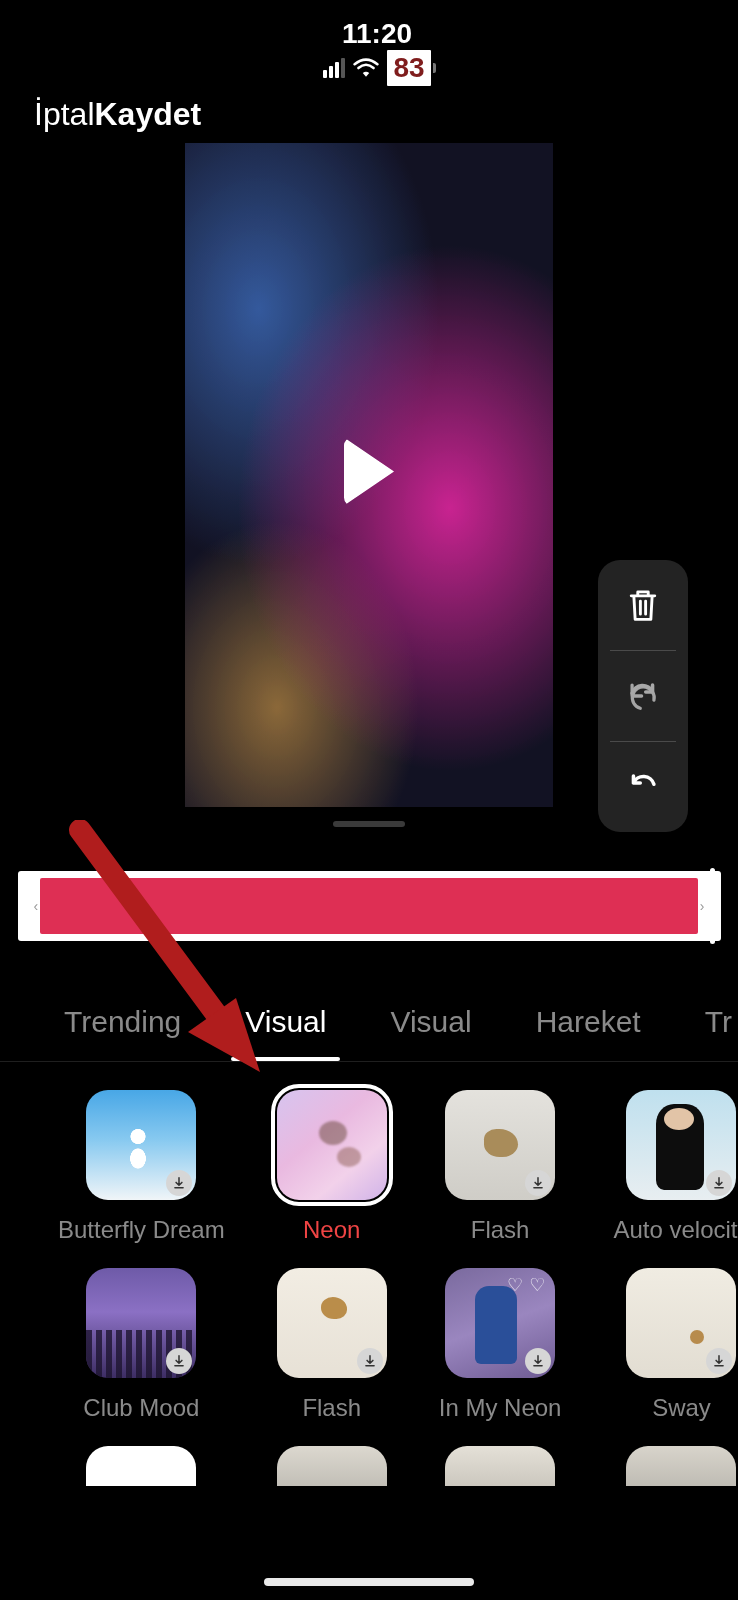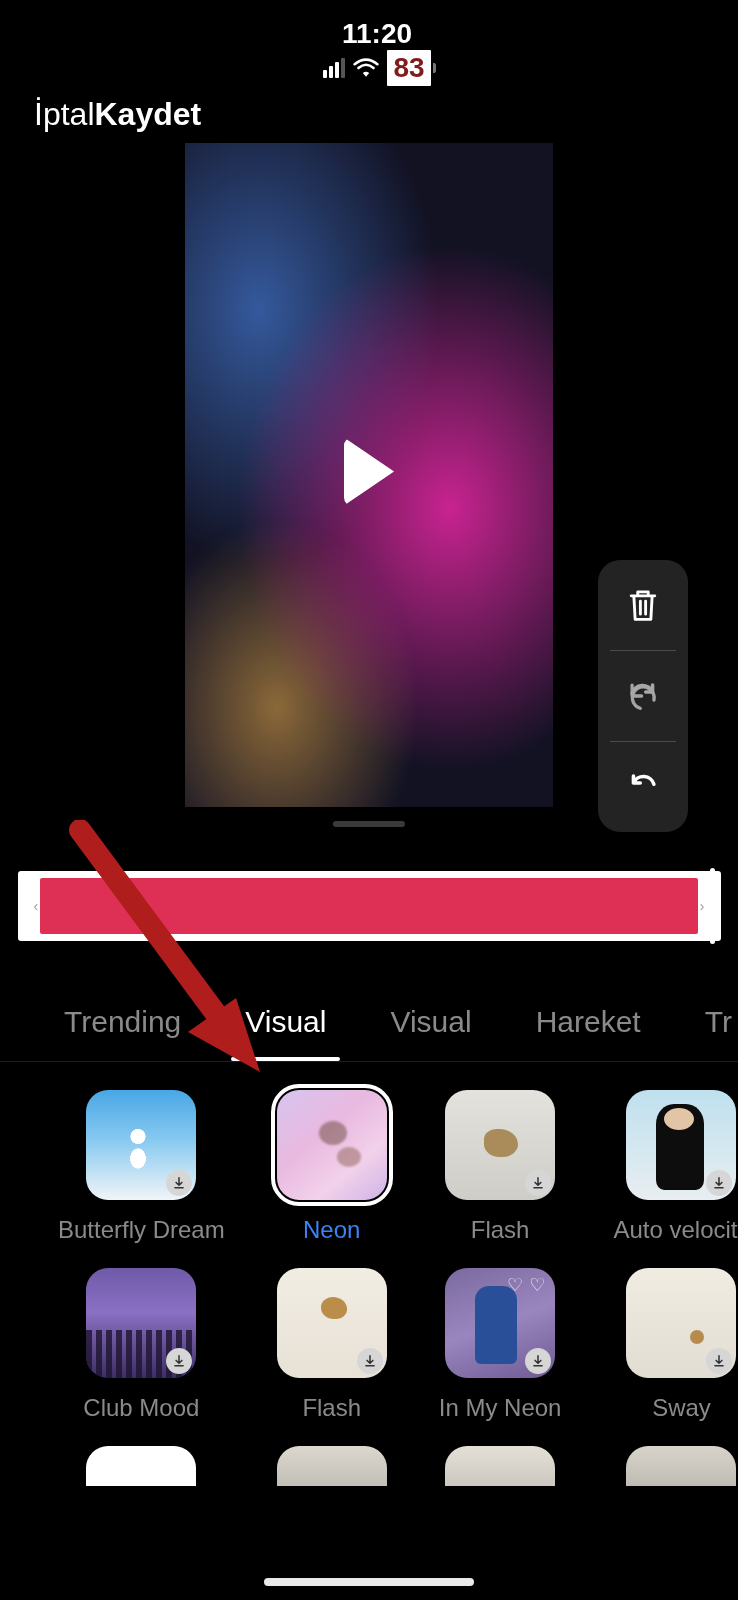--- a/index.html
+++ b/index.html
@@ -214,21 +214,21 @@
       display: flex;
       align-items: center;
       justify-content: center;
     }
     .dl-badge svg { width: 14px; height: 14px; }
     .effect-label {
       font-size: 24px;
       color: #8a8a8a;
       white-space: nowrap;
     }
-    .effect-item.selected .effect-label { color: #3b82f6; font-weight: 500; }
+    .effect-item.selected .effect-label { color: #ef4444; font-weight: 500; }
 
     
     .bg-butterfly { background: linear-gradient(180deg, #48a7e6 0%, #87c9f0 45%, #f0f5f8 100%); }
     .bg-butterfly::before { content:""; position:absolute; left:22px; top:30px; width:60px; height:55px;
       background: radial-gradient(circle at 50% 30%, #fff 0 15%, transparent 16%),
                   radial-gradient(ellipse at 50% 70%, #fff 0 18%, transparent 19%);
     }
     .bg-neon { background: linear-gradient(140deg, #d7c4ef 0%, #e9b9e0 40%, #f2d1ea 70%, #d0b3e8 100%); }
     .bg-neon::before { content:""; position:absolute; left:38%; top:28%; width:28px; height:24px; background: rgba(90,60,40,.45); border-radius:50%; filter: blur(1px); }
     .bg-neon::after { content:""; position:absolute; left:55%; top:52%; width:24px; height:20px; background: rgba(120,70,50,.4); border-radius:50%; filter: blur(1px); }

